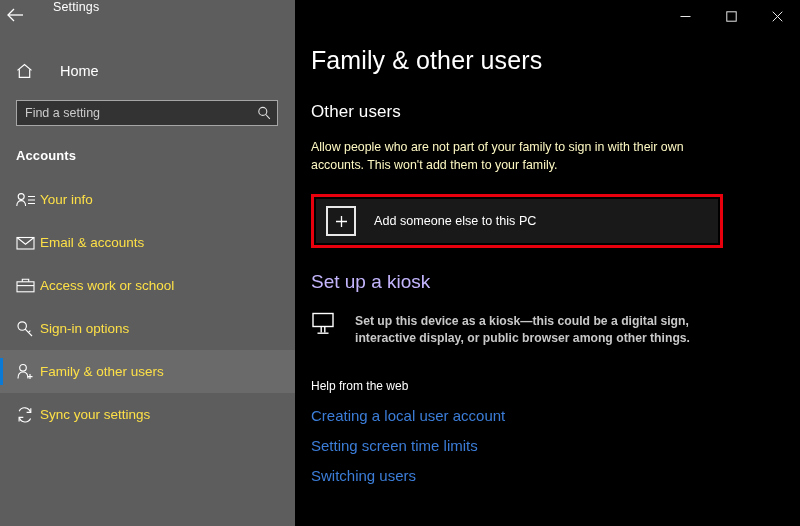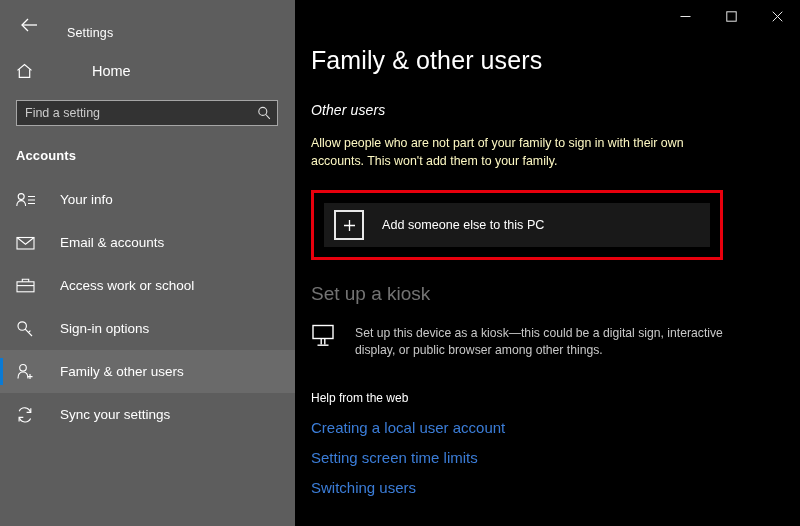--- a/index.html
+++ b/index.html
@@ -26,22 +26,21 @@
   .sidebar {
     width: 295px;
     height: 526px;
     background: #5d5d5d;
     position: relative;
     flex: 0 0 295px;
   }
   .titlebar-left {
     height: 40px;
     display: flex;
-    align-items: flex-end;
-    padding-left: 14px;
+    align-items: flex-start;
   }
   .back-arrow {
     width: 30px;
     height: 30px;
     display: flex;
     align-items: center;
     justify-content: center;
     color: #ffffff;
     cursor: default;
   }
@@ -50,21 +49,20 @@
     color: #ffffff;
     font-size: 12.5px;
     letter-spacing: 0.15px;
   }
   .home-row {
     display: flex;
     align-items: center;
     height: 34px;
     margin-top: 14px;
     padding-left: 16px;
-    gap: 32px;
   }
   .home-icon {
     width: 22px;
     display: flex;
     align-items: center;
     justify-content: flex-start;
     color: #ffffff;
   }
   .home-label {
     margin-left: 22px;
@@ -133,22 +131,21 @@
   }
   .nav-icon {
     width: 24px;
     display: flex;
     align-items: center;
     justify-content: flex-start;
     color: #ffffff;
     flex: 0 0 24px;
   }
   .nav-label {
-    margin-left: 20px;
-    color: #ffffff;
+    color: #fde047;
     font-size: 13.5px;
     white-space: nowrap;
   }
 
   
   .main {
     flex: 1;
     height: 526px;
     background: #000000;
     position: relative;
@@ -175,40 +172,39 @@
   }
   .page-title {
     color: #ffffff;
     font-size: 25px;
     font-weight: normal;
     letter-spacing: 0.1px;
     margin: 0;
   }
   .sub-head {
     color: #ffffff;
-    font-size: 14px;
+    font-size: 17px;
     font-weight: normal;
     margin: 27px 0 16px 0;
     letter-spacing: 0.1px;
-    font-style: italic;
   }
   .body-text {
     color: #fef9c3;
     font-size: 12.4px;
     line-height: 18px;
     margin: 13px 0 0 0;
     max-width: 400px;
   }
 
   .add-user-outline {
     margin-top: 20px;
     width: 412px;
     border: 3px solid #e8000d;
     box-sizing: border-box;
-    padding: 10px;
+    padding: 2px;
   }
   .add-user-btn {
     background: #191919;
     height: 44px;
     display: flex;
     align-items: center;
     padding-left: 10px;
     cursor: default;
     box-sizing: border-box;
   }
@@ -225,21 +221,21 @@
     flex: 0 0 30px;
     box-sizing: border-box;
   }
   .add-user-label {
     margin-left: 18px;
     color: #ffffff;
     font-size: 12.6px;
   }
 
   .kiosk-head {
-    color: #737373;
+    color: #c4b5fd;
     font-size: 19px;
     font-weight: normal;
     margin: 23px 0 0 0;
   }
   .kiosk-row {
     display: flex;
     margin-top: 16px;
   }
   .kiosk-icon {
     width: 36px;
@@ -254,20 +250,21 @@
     color: #ffffff;
     font-size: 12.4px;
     margin: 0;
   }
   .kiosk-desc {
     color: #c8c8c8;
     font-size: 12.2px;
     line-height: 17px;
     margin: 4px 0 0 0;
     max-width: 375px;
+    font-weight: bold;
   }
 
   .help-head {
     color: #ffffff;
     font-size: 12px;
     font-weight: normal;
     margin: 32px 0 0 0;
   }
   .help-links { margin-top: 14px; }
   .help-link {

